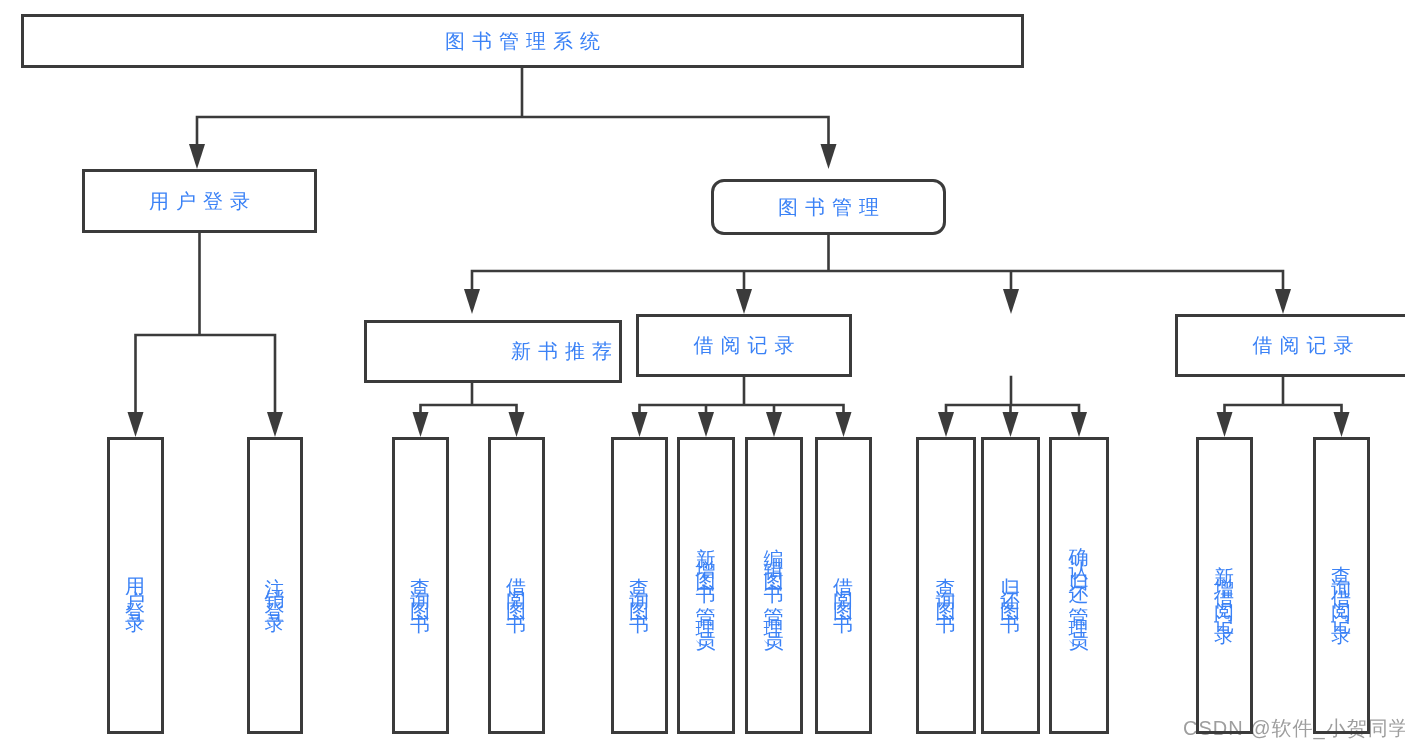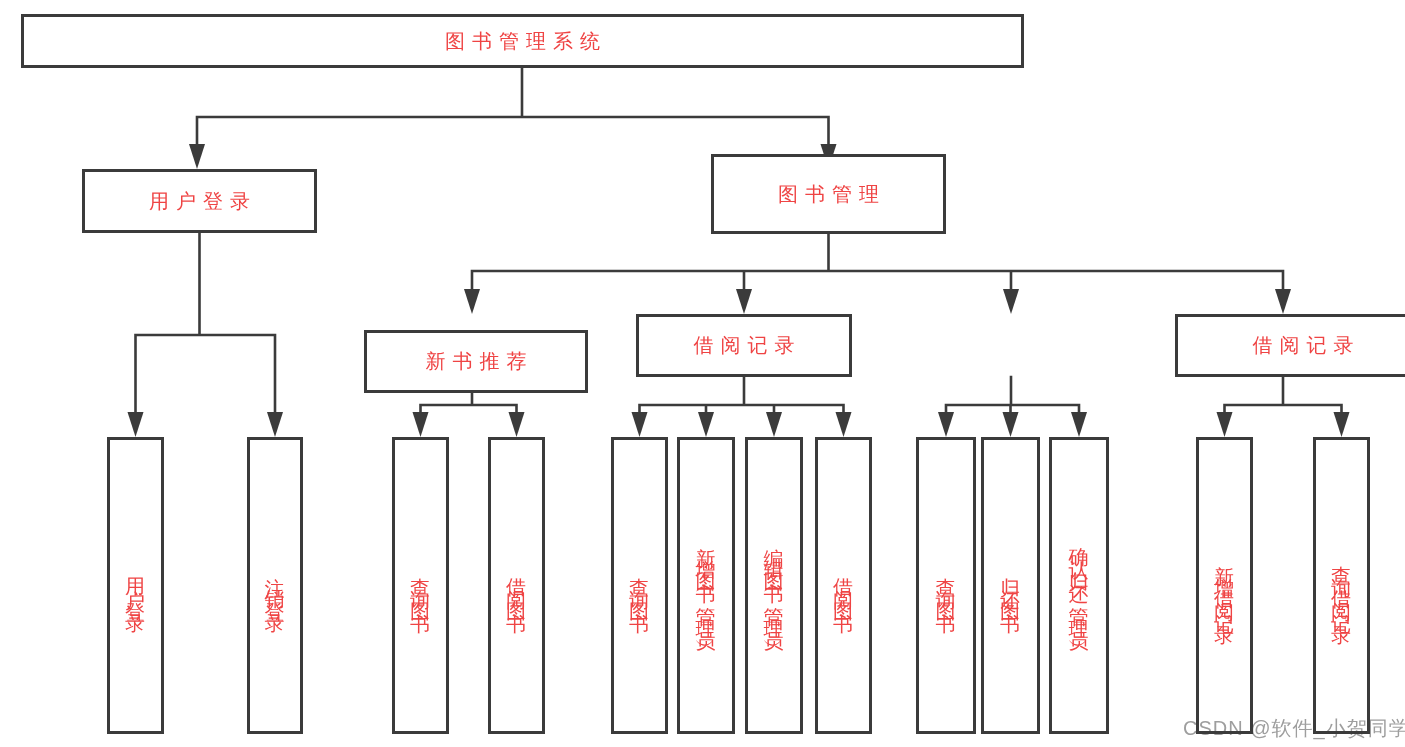--- a/index.html
+++ b/index.html
@@ -29,21 +29,21 @@
   }
   .connectors polygon {
     fill: #3b3b3b;
     stroke: none;
   }
   .box {
     position: absolute;
     box-sizing: border-box;
     background: #ffffff;
     border: 3px solid #3b3b3b;
-    color: #ef4444;
+    color: #3b82f6;
     display: flex;
     align-items: center;
     justify-content: center;
     z-index: 2;
     text-align: center;
   }
   .h-box {
     font-size: 20px;
     letter-spacing: 7px;
     padding-left: 7px; 
@@ -119,25 +119,25 @@
     </g>
   </svg>
 
   <div class="box h-box" style="left:21px; top:14px; width:1003px; height:54px;">
     <span>图书管理系统</span>
   </div>
 
   <div class="box h-box" style="left:82px; top:169px; width:235px; height:64px;">
     <span>用户登录</span>
   </div>
-  <div class="box h-box" style="left:711px; top:154px; width:235px; height:80px;">
+  <div class="box h-box" style="left:711px; top:179px; width:235px; height:56px;border-radius:13px;">
     <span>图书管理</span>
   </div>
 
-  <div class="box h-box" style="left:364px; top:330px; width:224px; height:63px;">
+  <div class="box h-box" style="left:364px; top:320px; width:258px; height:63px;justify-content:flex-end;">
     <span>新书推荐</span>
   </div>
   <div class="box h-box" style="left:636px; top:314px; width:216px; height:63px;">
     <span>借阅记录</span>
   </div>
   <div class="box h-box" style="left:1175px; top:314px; width:256px; height:63px;">
     <span>借阅记录</span>
   </div>
 
   <div class="box v-box" style="left:107px; top:437px; width:57px; height:297px;">

